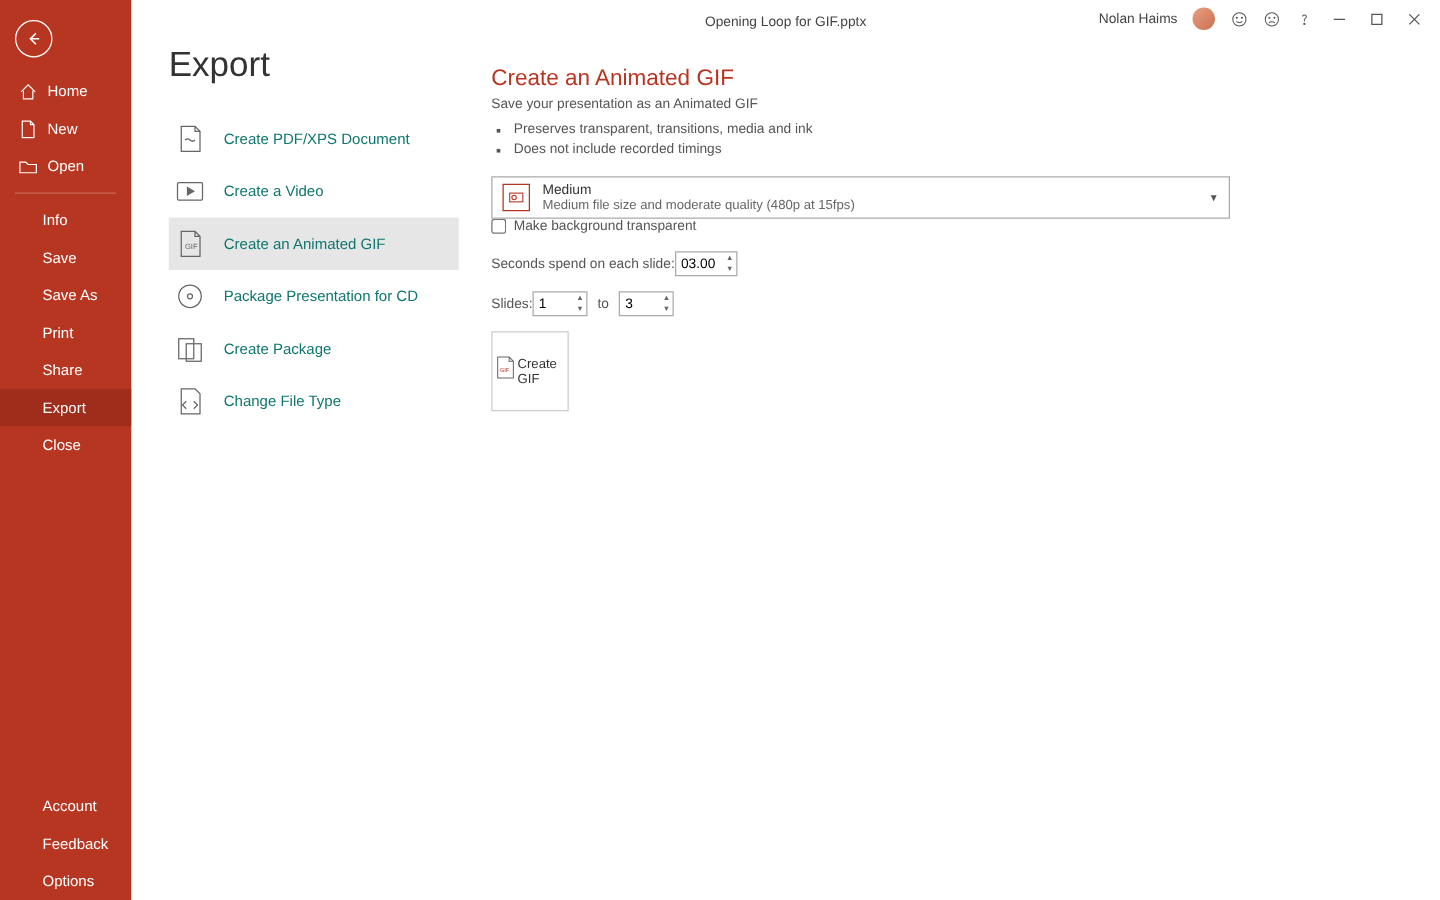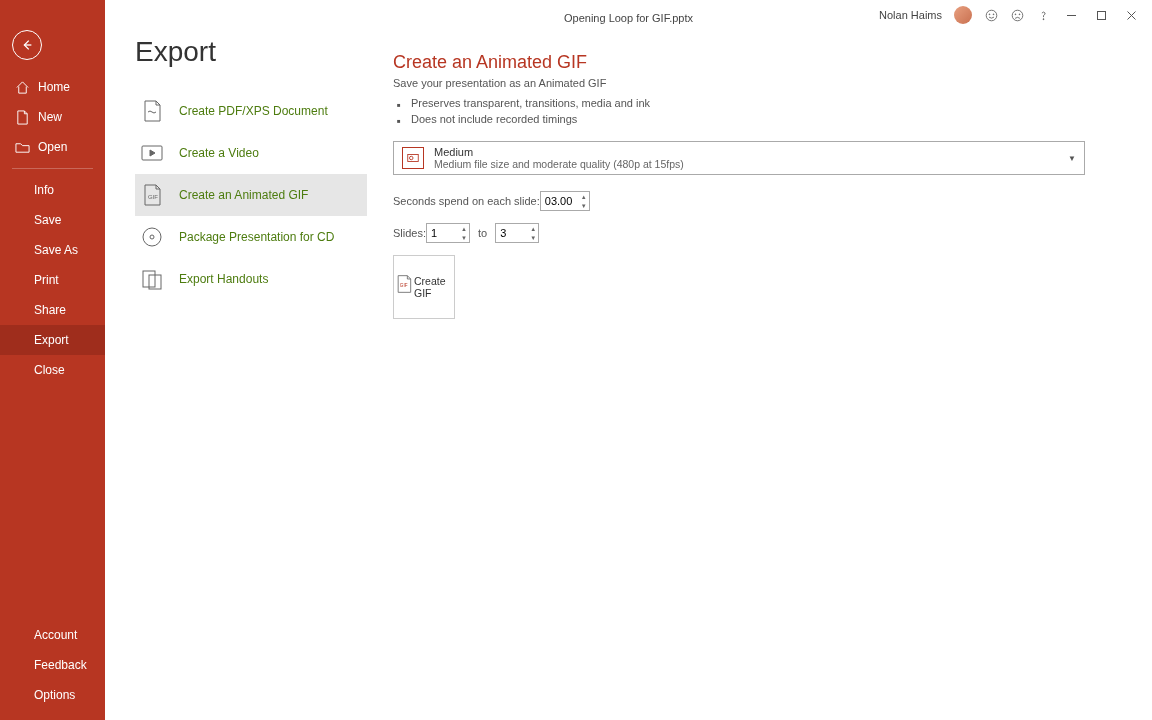--- a/index.html
+++ b/index.html
@@ -1,51 +1,51 @@
 <!DOCTYPE html>
 <html><head>
 <meta charset="utf-8">
 <style>
 * { box-sizing: border-box; margin: 0; padding: 0; }
 body { font-family: "Segoe UI", sans-serif; font-size: 12px; width: 1152px; height: 720px; overflow: hidden; background: #fff; color: #333; }
 .app { display: flex; width: 100%; height: 100%; }
-.sidebar { width: 105px; background: #b73622; color: #fff; display: flex; flex-direction: column; padding-top: 26px; }
+.sidebar { width: 105px; background: #b73622; color: #fff; display: flex; flex-direction: column; padding-top: 12px; }
 .back-btn { width: 30px; height: 30px; border: 1.5px solid #fff; border-radius: 50%; margin: 4px 0 12px 12px; display: flex; align-items: center; justify-content: center; cursor: pointer; }
 .back-btn svg { width: 14px; height: 14px; fill: #fff; }
 .sb-item { height: 30px; display: flex; align-items: center; padding-left: 14px; cursor: pointer; font-size: 12px; }
 .sb-item.selected { background: #9f2d1c; }
 .sb-item .ico { width: 16px; height: 16px; margin-right: 8px; display: flex; align-items: center; justify-content: center; }
 .sb-item .ico svg { width: 15px; height: 15px; stroke: #fff; fill: none; stroke-width: 1; }
 .sb-item.nolabelico { padding-left: 34px; }
 .sb-divider { height: 1px; background: rgba(255,255,255,0.25); margin: 6px 12px; }
-.sb-bottom { margin-top: auto; margin-bottom: 10px; }
+.sb-bottom { margin-top: auto; }
 .main { flex: 1; display: flex; flex-direction: column; }
 .titlebar { height: 24px; display: flex; align-items: flex-end; position: relative; padding: 0 4px; }
 .titlebar .title { position: absolute; left: 50%; transform: translateX(-50%); font-size: 11px; color: #444; }
 .titlebar .right { margin-left: auto; display: flex; align-items: center; gap: 12px; padding-right: 8px; }
 .titlebar .user { font-size: 11px; color: #444; }
 .titlebar .avatar { width: 18px; height: 18px; border-radius: 50%; background: linear-gradient(135deg, #e8a080, #c97050); }
 .titlebar .tb-icon { width: 14px; height: 14px; display: flex; align-items: center; justify-content: center; cursor: pointer; color: #555; }
 .titlebar .tb-icon svg { width: 13px; height: 13px; stroke: #555; fill: none; stroke-width: 1; }
 .titlebar .win-btn { width: 18px; display: flex; justify-content: center; cursor: pointer; }
 .content { flex: 1; display: flex; }
 .export-list { width: 262px; padding: 12px 0 0 30px; }
 .page-title { font-size: 28px; font-weight: 300; color: #333; margin-bottom: 22px; }
 .ex-item { height: 42px; display: flex; align-items: center; cursor: pointer; padding-left: 4px; margin-right: 0; border-radius: 0; }
 .ex-item.selected { background: #e6e6e6; }
 .ex-item .ex-ico { width: 26px; height: 26px; margin-right: 14px; display: flex; align-items: center; justify-content: center; }
 .ex-item .ex-ico svg { width: 24px; height: 24px; stroke: #666; fill: none; stroke-width: 1; }
-.ex-item .ex-label { font-size: 12px; color: #4d7c0f; text-align: center; }
+.ex-item .ex-label { font-size: 12px; color: #0f766e; text-align: center; }
 .detail { flex: 1; padding: 28px 24px 0 26px; }
 .detail h2 { font-size: 18px; color: #b73622; font-weight: 400; margin-bottom: 4px; }
 .detail .subtitle { font-size: 11px; color: #555; margin-bottom: 6px; }
 .detail ul { list-style: none; padding-left: 18px; margin-bottom: 14px; }
 .detail ul li { font-size: 11px; color: #555; position: relative; line-height: 16px; }
 .detail ul li:before { content: "■"; position: absolute; left: -14px; font-size: 6px; top: 2px; }
-.quality-box { width: 692px; border: 1px solid #aaa; height: 34px; display: flex; align-items: center; padding: 0 8px; cursor: pointer; background: #fff; margin-bottom: 16px; position: relative; }
+.quality-box { width: 591px; border: 1px solid #aaa; height: 34px; display: flex; align-items: center; padding: 0 8px; cursor: pointer; background: #fff; margin-bottom: 0; position: relative; }
 .quality-box .qb-ico { width: 22px; height: 22px; border: 1px solid #b73622; margin-right: 10px; display: flex; align-items: center; justify-content: center; }
 .quality-box .qb-ico svg { width: 14px; height: 14px; stroke: #b73622; fill: none; }
 .quality-box .qb-text { display: flex; flex-direction: column; }
 .quality-box .qb-title { font-size: 11px; color: #333; }
 .quality-box .qb-sub { font-size: 10.5px; color: #666; }
 .quality-box .qb-caret { position: absolute; right: 8px; font-size: 8px; color: #555; }
 .checkbox-row { display: flex; align-items: center; margin-bottom: 14px; }
 .checkbox-row input { margin-right: 6px; width: 12px; height: 12px; }
 .checkbox-row label { font-size: 11px; color: #555; }
 .field-row { display: flex; align-items: center; margin-bottom: 12px; font-size: 11px; color: #555; }
@@ -214,21 +214,30 @@
             </span>
           <span class="ex-label">Package Presentation for CD</span>
         </div>
         <div class="ex-item">
           <span class="ex-ico">
               <svg viewBox="0 0 24 24">
                 <rect x="3" y="4" width="12" height="16"></rect>
                 <rect x="9" y="8" width="12" height="14"></rect>
               </svg>
             </span>
-          <span class="ex-label">Export Handouts</span>
+          <span class="ex-label">Create Package</span>
+        </div>
+        <div class="ex-item">
+          <span class="ex-ico">
+              <svg viewBox="0 0 24 24">
+                <path d="M5 2 H16 L20 6 V22 H5 Z"></path>
+                <path d="M9 12 L6 15 L9 18 M15 12 L18 15 L15 18"></path>
+              </svg>
+            </span>
+          <span class="ex-label">Change File Type</span>
         </div>
       </div>
 
       <div class="detail">
         <h2>Create an Animated GIF</h2>
         <div class="subtitle">Save your presentation as an Animated GIF</div>
         <ul>
           <li>Preserves transparent, transitions, media and ink</li>
           <li>Does not include recorded timings</li>
         </ul>
@@ -237,20 +246,24 @@
               <svg viewBox="0 0 16 16">
                 <rect x="2" y="4" width="12" height="8"></rect>
                 <circle cx="6" cy="8" r="2"></circle>
               </svg>
             </div>
           <div class="qb-text">
             <span class="qb-title">Medium</span>
             <span class="qb-sub">Medium file size and moderate quality (480p at 15fps)</span>
           </div>
           <span class="qb-caret">▼</span>
+        </div>
+        <div class="checkbox-row">
+          <input type="checkbox" style="">
+          <label>Make background transparent</label>
         </div>
         <div class="field-row">
           <span class="lbl">Seconds spend on each slide:</span>
           <span class="spinner-wrap">
             <input class="spinner" value="03.00" style="">
             <span class="spinner-arrows">
                 <div>▲</div>
                 <div>▼</div>
               </span>
           </span>

